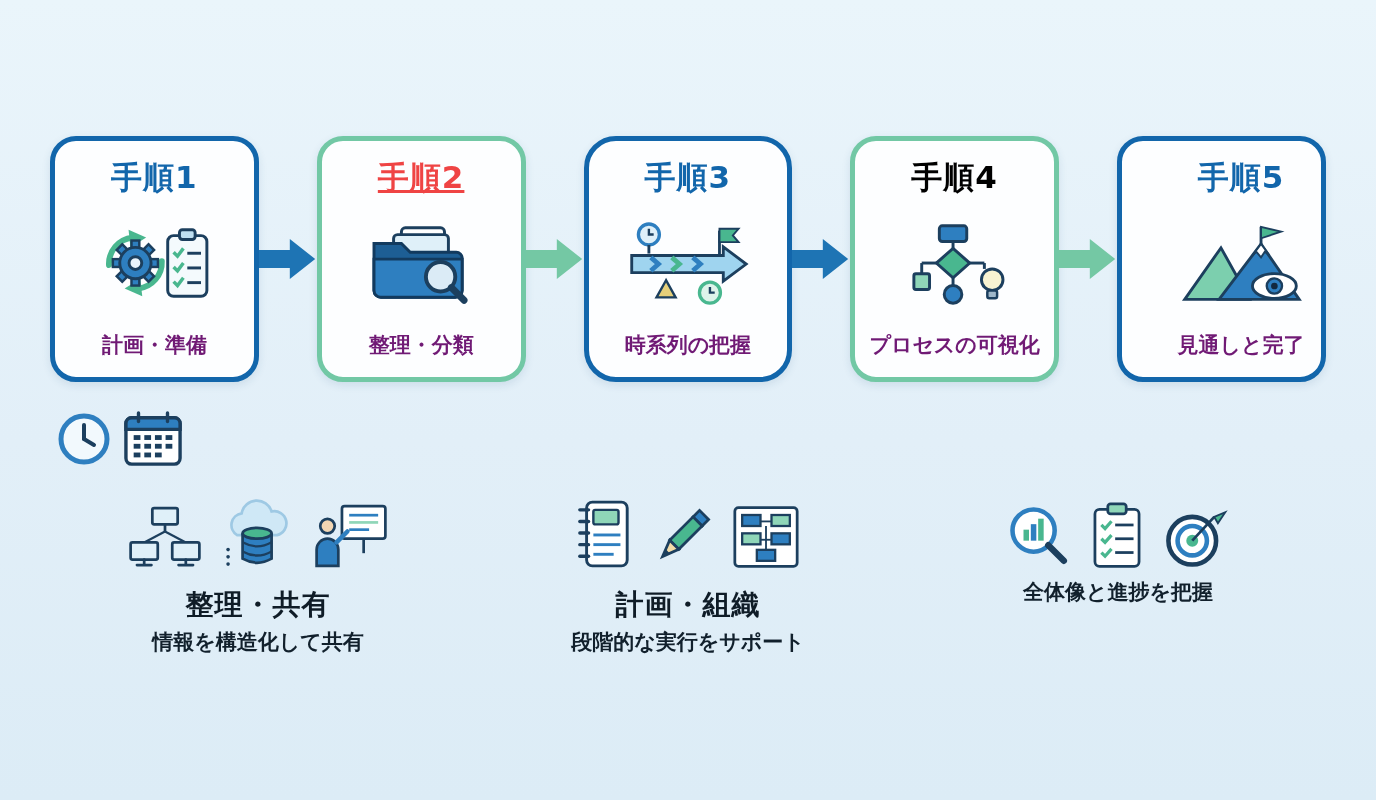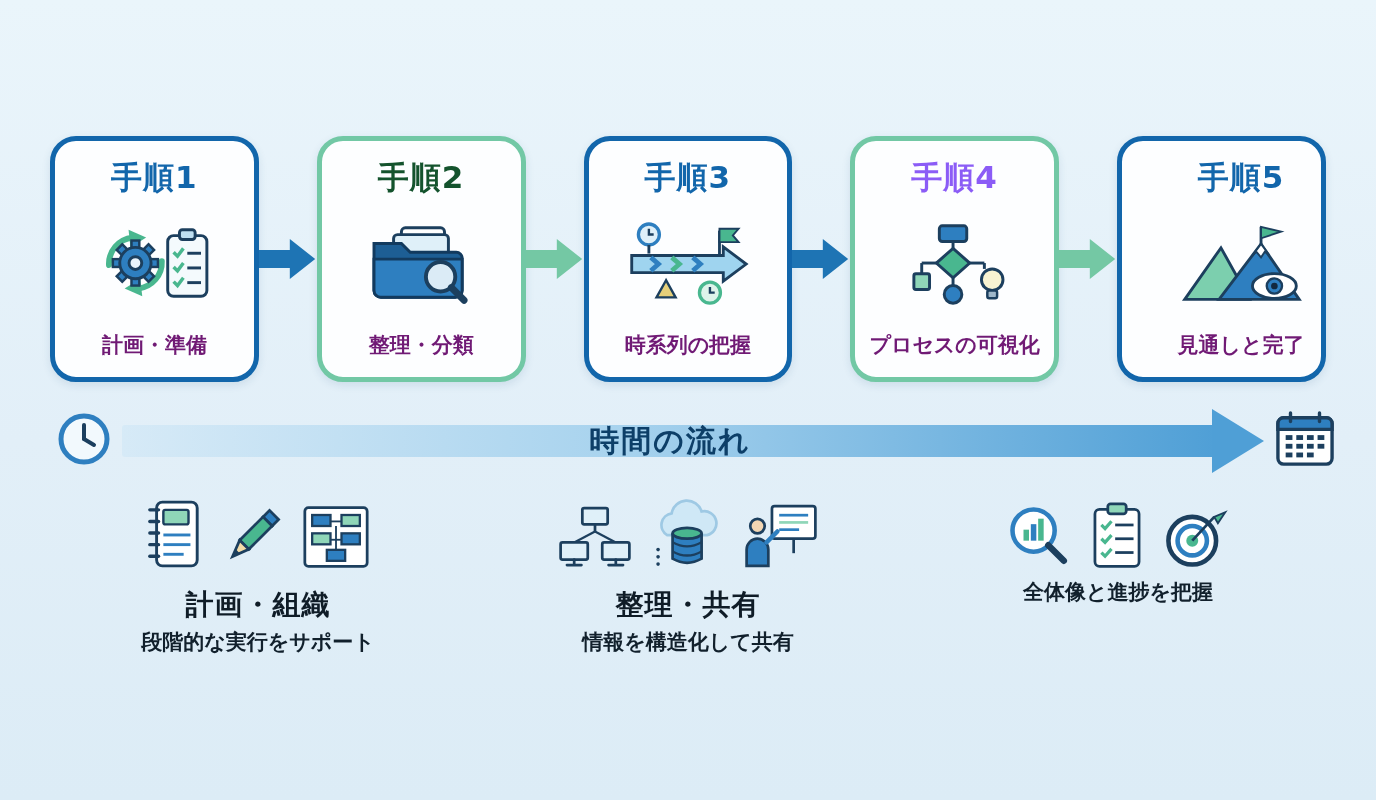--- a/index.html
+++ b/index.html
@@ -107,41 +107,41 @@
       <div class="step-caption">計画・準備</div>
     </div>
 
     <div class="flow-arrow" style="color: rgb(30, 116, 180);">
       <svg viewBox="0 0 64 48" width="58" height="48">
           <polygon points="0,14 34,14 34,2 62,24 34,46 34,34 0,34" fill="currentColor" stroke="#16527e" stroke-width="0"></polygon>
         </svg>
     </div>
 
     <div class="step-card" style="border-color: rgb(114, 200, 165);">
-      <div class="step-title" style="color: #14532d;">手順2</div>
+      <div class="step-title" style="color: #ef4444; text-decoration: underline;">手順2</div>
       <div class="step-icon">
         <svg viewBox="0 0 120 96" width="118" height="94">
           <rect x="40" y="10" width="44" height="28" rx="4" fill="#ffffff" stroke="#1c3f5e" stroke-width="3"></rect>
           <rect x="32" y="17" width="56" height="26" rx="4" fill="#dff0f9" stroke="#1c3f5e" stroke-width="3"></rect>
           <path d="M12 26 h28 l9 9 h47 a6 6 0 0 1 6 6 v33 a7 7 0 0 1 -7 7 h-76 a7 7 0 0 1 -7 -7 z" fill="#1d5e94" stroke="#123a5e" stroke-width="3"></path>
           <path d="M12 42 h90 v32 a7 7 0 0 1 -7 7 h-76 a7 7 0 0 1 -7 -7 z" fill="#2e7fc0" stroke="#123a5e" stroke-width="3"></path>
           <circle cx="80" cy="60" r="15" fill="#eaf4fb" fill-opacity="0.92" stroke="#1c3f5e" stroke-width="4"></circle>
           <line x1="91" y1="71" x2="104" y2="84" stroke="#1c3f5e" stroke-width="7" stroke-linecap="round"></line>
         </svg>
       </div>
       <div class="step-caption">整理・分類</div>
     </div>
 
     <div class="flow-arrow" style="color: rgb(116, 200, 164);">
       <svg viewBox="0 0 64 48" width="58" height="48">
           <polygon points="0,14 34,14 34,2 62,24 34,46 34,34 0,34" fill="currentColor"></polygon>
         </svg>
     </div>
 
-    <div class="step-card" style="border-color: rgb(18, 102, 171);">
+    <div class="step-card" style="border-color: rgb(18, 102, 171); border-radius: 32px;">
       <div class="step-title" style="color: rgb(18, 102, 171);">手順3</div>
       <div class="step-icon">
         <svg viewBox="0 0 130 96" width="124" height="92">
           <circle cx="24" cy="16" r="11" fill="#dff0f9" stroke="#2e7fc0" stroke-width="3.5"></circle>
           <path d="M24 10 v6 h5" stroke="#1c3f5e" stroke-width="2.5" fill="none"></path>
           <line x1="24" y1="27" x2="24" y2="36" stroke="#1c3f5e" stroke-width="3"></line>
           <line x1="98" y1="12" x2="98" y2="38" stroke="#1c3f5e" stroke-width="3"></line>
           <path d="M98 10 h20 l-6 7 l6 7 h-20 z" fill="#49b78f" stroke="#1c3f5e" stroke-width="2"></path>
           <polygon points="6,38 102,38 102,29 126,47 102,65 102,56 6,56" fill="#9fd4ef" stroke="#1c3f5e" stroke-width="3"></polygon>
           <polyline points="26,40 34,47 26,54" stroke="#2e7fc0" stroke-width="5" fill="none"></polyline>
@@ -155,21 +155,21 @@
       <div class="step-caption">時系列の把握</div>
     </div>
 
     <div class="flow-arrow" style="color: rgb(30, 116, 180);">
       <svg viewBox="0 0 64 48" width="58" height="48">
           <polygon points="0,14 34,14 34,2 62,24 34,46 34,34 0,34" fill="currentColor"></polygon>
         </svg>
     </div>
 
     <div class="step-card" style="border-color: rgb(114, 200, 165);">
-      <div class="step-title" style="color: #8b5cf6;">手順4</div>
+      <div class="step-title" style="color: #000000;">手順4</div>
       <div class="step-icon">
         <svg viewBox="0 0 120 96" width="118" height="94">
           <g stroke="#1c3f5e" stroke-width="3" fill="none">
             <line x1="58" y1="24" x2="58" y2="32"></line>
             <line x1="58" y1="60" x2="58" y2="69"></line>
             <line x1="44" y1="46" x2="26" y2="46"></line>
             <line x1="26" y1="46" x2="26" y2="57"></line>
             <line x1="72" y1="46" x2="90" y2="46"></line>
             <line x1="90" y1="46" x2="90" y2="52"></line>
           </g>
@@ -210,25 +210,20 @@
   </div>
 
   <div class="timeline">
     <span>
       <svg viewBox="0 0 56 56" width="56" height="56">
         <circle cx="28" cy="28" r="23" fill="#f2f9fd" stroke="#2e7fc0" stroke-width="5"></circle>
         <line x1="28" y1="28" x2="28" y2="14" stroke="#1c3f5e" stroke-width="4" stroke-linecap="round"></line>
         <line x1="28" y1="28" x2="38" y2="34" stroke="#1c3f5e" stroke-width="4" stroke-linecap="round"></line>
       </svg>
     </span>
-    <div class="timeline-bar-wrap">
-      <div class="timeline-bar"></div>
-      <div class="timeline-head"></div>
-      <div class="timeline-label">時間の流れ</div>
-    </div>
     <span>
       <svg viewBox="0 0 64 60" width="62" height="58">
         <rect x="4" y="8" width="56" height="48" rx="6" fill="#ffffff" stroke="#1c3f5e" stroke-width="3.5"></rect>
         <path d="M4 20 v-6 a6 6 0 0 1 6 -6 h44 a6 6 0 0 1 6 6 v6 z" fill="#2e7fc0" stroke="#1c3f5e" stroke-width="3.5"></path>
         <line x1="17" y1="3" x2="17" y2="12" stroke="#1c3f5e" stroke-width="3.5" stroke-linecap="round"></line>
         <line x1="47" y1="3" x2="47" y2="12" stroke="#1c3f5e" stroke-width="3.5" stroke-linecap="round"></line>
         <g fill="#1c3f5e">
           <rect x="12" y="26" width="7" height="5"></rect>
             <rect x="23" y="26" width="7" height="5"></rect>
             <rect x="34" y="26" width="7" height="5"></rect>
@@ -243,20 +238,69 @@
         </g>
       </svg>
     </span>
   </div>
 
   <div class="features">
 
     <div class="feature">
       <div class="feature-icons">
         <span>
+          <svg viewBox="0 0 84 72" width="76" height="66">
+            <line x1="42" y1="22" x2="42" y2="30" stroke="#1c3f5e" stroke-width="3"></line>
+            <line x1="42" y1="30" x2="19" y2="42" stroke="#1c3f5e" stroke-width="2.5"></line>
+            <line x1="42" y1="30" x2="65" y2="42" stroke="#1c3f5e" stroke-width="2.5"></line>
+            <rect x="28" y="4" width="28" height="18" rx="2" fill="#dff0f9" stroke="#1c3f5e" stroke-width="3"></rect>
+            <rect x="4" y="42" width="30" height="19" rx="2" fill="#dff0f9" stroke="#1c3f5e" stroke-width="3"></rect>
+            <rect x="50" y="42" width="30" height="19" rx="2" fill="#dff0f9" stroke="#1c3f5e" stroke-width="3"></rect>
+            <g stroke="#1c3f5e" stroke-width="3" stroke-linecap="round">
+              <line x1="19" y1="61" x2="19" y2="65"></line>
+                <line x1="11" y1="67" x2="27" y2="67"></line>
+              <line x1="65" y1="61" x2="65" y2="65"></line>
+                <line x1="57" y1="67" x2="73" y2="67"></line>
+            </g>
+          </svg>
+        </span>
+        <span>
+          <svg viewBox="0 0 86 74" width="78" height="68">
+            <path d="M20 36 a13 13 0 0 1 5 -24 a17 17 0 0 1 33 -2 a13 13 0 0 1 6 26 z" fill="#cfe8f6" stroke="#9ec9e4" stroke-width="3"></path>
+            <path d="M26 34 v28 q16 9 32 0 v-28" fill="#2e7fc0" stroke="#1c3f5e" stroke-width="3"></path>
+            <ellipse cx="42" cy="34" rx="16" ry="6" fill="#49b78f" stroke="#1c3f5e" stroke-width="3"></ellipse>
+            <path d="M26 44 q16 9 32 0" fill="none" stroke="#1c3f5e" stroke-width="2.5"></path>
+            <path d="M26 54 q16 9 32 0" fill="none" stroke="#1c3f5e" stroke-width="2.5"></path>
+            <g fill="#1c3f5e">
+              <circle cx="10" cy="52" r="2"></circle>
+                <circle cx="10" cy="60" r="2"></circle>
+                <circle cx="10" cy="68" r="2"></circle>
+            </g>
+          </svg>
+        </span>
+        <span>
+          <svg viewBox="0 0 84 74" width="76" height="68">
+            <rect x="32" y="4" width="48" height="36" rx="3" fill="#ffffff" stroke="#1c3f5e" stroke-width="3"></rect>
+            <line x1="40" y1="14" x2="72" y2="14" stroke="#2e7fc0" stroke-width="3"></line>
+            <line x1="40" y1="22" x2="72" y2="22" stroke="#8fd6b8" stroke-width="3"></line>
+            <line x1="40" y1="30" x2="62" y2="30" stroke="#2e7fc0" stroke-width="3"></line>
+            <line x1="56" y1="40" x2="56" y2="56" stroke="#1c3f5e" stroke-width="3"></line>
+            <circle cx="16" cy="26" r="8" fill="#f2d6b3" stroke="#1c3f5e" stroke-width="3"></circle>
+            <path d="M4 70 v-18 a12 12 0 0 1 24 0 v18 z" fill="#2e7fc0" stroke="#1c3f5e" stroke-width="3"></path>
+            <line x1="26" y1="44" x2="38" y2="32" stroke="#2e7fc0" stroke-width="5" stroke-linecap="round"></line>
+          </svg>
+        </span>
+      </div>
+      <div class="feature-title">整理・共有</div>
+      <div class="feature-sub">情報を構造化して共有</div>
+    </div>
+
+    <div class="feature">
+      <div class="feature-icons">
+        <span>
           <svg viewBox="0 0 60 74" width="58" height="72">
             <rect x="12" y="4" width="42" height="66" rx="6" fill="#ffffff" stroke="#1c3f5e" stroke-width="3"></rect>
             <rect x="19" y="12" width="26" height="15" rx="2" fill="#8fd6b8" stroke="#1c3f5e" stroke-width="2.5"></rect>
             <line x1="19" y1="38" x2="47" y2="38" stroke="#2e7fc0" stroke-width="3"></line>
             <line x1="19" y1="48" x2="47" y2="48" stroke="#2e7fc0" stroke-width="3"></line>
             <line x1="19" y1="58" x2="40" y2="58" stroke="#2e7fc0" stroke-width="3"></line>
             <g stroke="#1c3f5e" stroke-width="3.5" stroke-linecap="round">
               <line x1="5" y1="12" x2="14" y2="12"></line>
                 <line x1="5" y1="24" x2="14" y2="24"></line>
               <line x1="5" y1="36" x2="14" y2="36"></line>
@@ -291,69 +335,20 @@
           </svg>
         </span>
       </div>
       <div class="feature-title">計画・組織</div>
       <div class="feature-sub">段階的な実行をサポート</div>
     </div>
 
     <div class="feature">
       <div class="feature-icons">
         <span>
-          <svg viewBox="0 0 84 72" width="76" height="66">
-            <line x1="42" y1="22" x2="42" y2="30" stroke="#1c3f5e" stroke-width="3"></line>
-            <line x1="42" y1="30" x2="19" y2="42" stroke="#1c3f5e" stroke-width="2.5"></line>
-            <line x1="42" y1="30" x2="65" y2="42" stroke="#1c3f5e" stroke-width="2.5"></line>
-            <rect x="28" y="4" width="28" height="18" rx="2" fill="#dff0f9" stroke="#1c3f5e" stroke-width="3"></rect>
-            <rect x="4" y="42" width="30" height="19" rx="2" fill="#dff0f9" stroke="#1c3f5e" stroke-width="3"></rect>
-            <rect x="50" y="42" width="30" height="19" rx="2" fill="#dff0f9" stroke="#1c3f5e" stroke-width="3"></rect>
-            <g stroke="#1c3f5e" stroke-width="3" stroke-linecap="round">
-              <line x1="19" y1="61" x2="19" y2="65"></line>
-                <line x1="11" y1="67" x2="27" y2="67"></line>
-              <line x1="65" y1="61" x2="65" y2="65"></line>
-                <line x1="57" y1="67" x2="73" y2="67"></line>
-            </g>
-          </svg>
-        </span>
-        <span>
-          <svg viewBox="0 0 86 74" width="78" height="68">
-            <path d="M20 36 a13 13 0 0 1 5 -24 a17 17 0 0 1 33 -2 a13 13 0 0 1 6 26 z" fill="#cfe8f6" stroke="#9ec9e4" stroke-width="3"></path>
-            <path d="M26 34 v28 q16 9 32 0 v-28" fill="#2e7fc0" stroke="#1c3f5e" stroke-width="3"></path>
-            <ellipse cx="42" cy="34" rx="16" ry="6" fill="#49b78f" stroke="#1c3f5e" stroke-width="3"></ellipse>
-            <path d="M26 44 q16 9 32 0" fill="none" stroke="#1c3f5e" stroke-width="2.5"></path>
-            <path d="M26 54 q16 9 32 0" fill="none" stroke="#1c3f5e" stroke-width="2.5"></path>
-            <g fill="#1c3f5e">
-              <circle cx="10" cy="52" r="2"></circle>
-                <circle cx="10" cy="60" r="2"></circle>
-                <circle cx="10" cy="68" r="2"></circle>
-            </g>
-          </svg>
-        </span>
-        <span>
-          <svg viewBox="0 0 84 74" width="76" height="68">
-            <rect x="32" y="4" width="48" height="36" rx="3" fill="#ffffff" stroke="#1c3f5e" stroke-width="3"></rect>
-            <line x1="40" y1="14" x2="72" y2="14" stroke="#2e7fc0" stroke-width="3"></line>
-            <line x1="40" y1="22" x2="72" y2="22" stroke="#8fd6b8" stroke-width="3"></line>
-            <line x1="40" y1="30" x2="62" y2="30" stroke="#2e7fc0" stroke-width="3"></line>
-            <line x1="56" y1="40" x2="56" y2="56" stroke="#1c3f5e" stroke-width="3"></line>
-            <circle cx="16" cy="26" r="8" fill="#f2d6b3" stroke="#1c3f5e" stroke-width="3"></circle>
-            <path d="M4 70 v-18 a12 12 0 0 1 24 0 v18 z" fill="#2e7fc0" stroke="#1c3f5e" stroke-width="3"></path>
-            <line x1="26" y1="44" x2="38" y2="32" stroke="#2e7fc0" stroke-width="5" stroke-linecap="round"></line>
-          </svg>
-        </span>
-      </div>
-      <div class="feature-title">整理・共有</div>
-      <div class="feature-sub">情報を構造化して共有</div>
-    </div>
-
-    <div class="feature">
-      <div class="feature-icons">
-        <span>
           <svg viewBox="0 0 72 72" width="66" height="66">
             <circle cx="29" cy="29" r="23" fill="#ffffff" stroke="#2e7fc0" stroke-width="5"></circle>
             <rect x="18" y="28" width="6" height="12" fill="#49b78f"></rect>
             <rect x="26" y="22" width="6" height="18" fill="#2e7fc0"></rect>
             <rect x="34" y="16" width="6" height="24" fill="#49b78f"></rect>
             <line x1="45" y1="45" x2="62" y2="62" stroke="#1c3f5e" stroke-width="7" stroke-linecap="round"></line>
           </svg>
         </span>
         <span>
           <svg viewBox="0 0 60 74" width="56" height="68">

